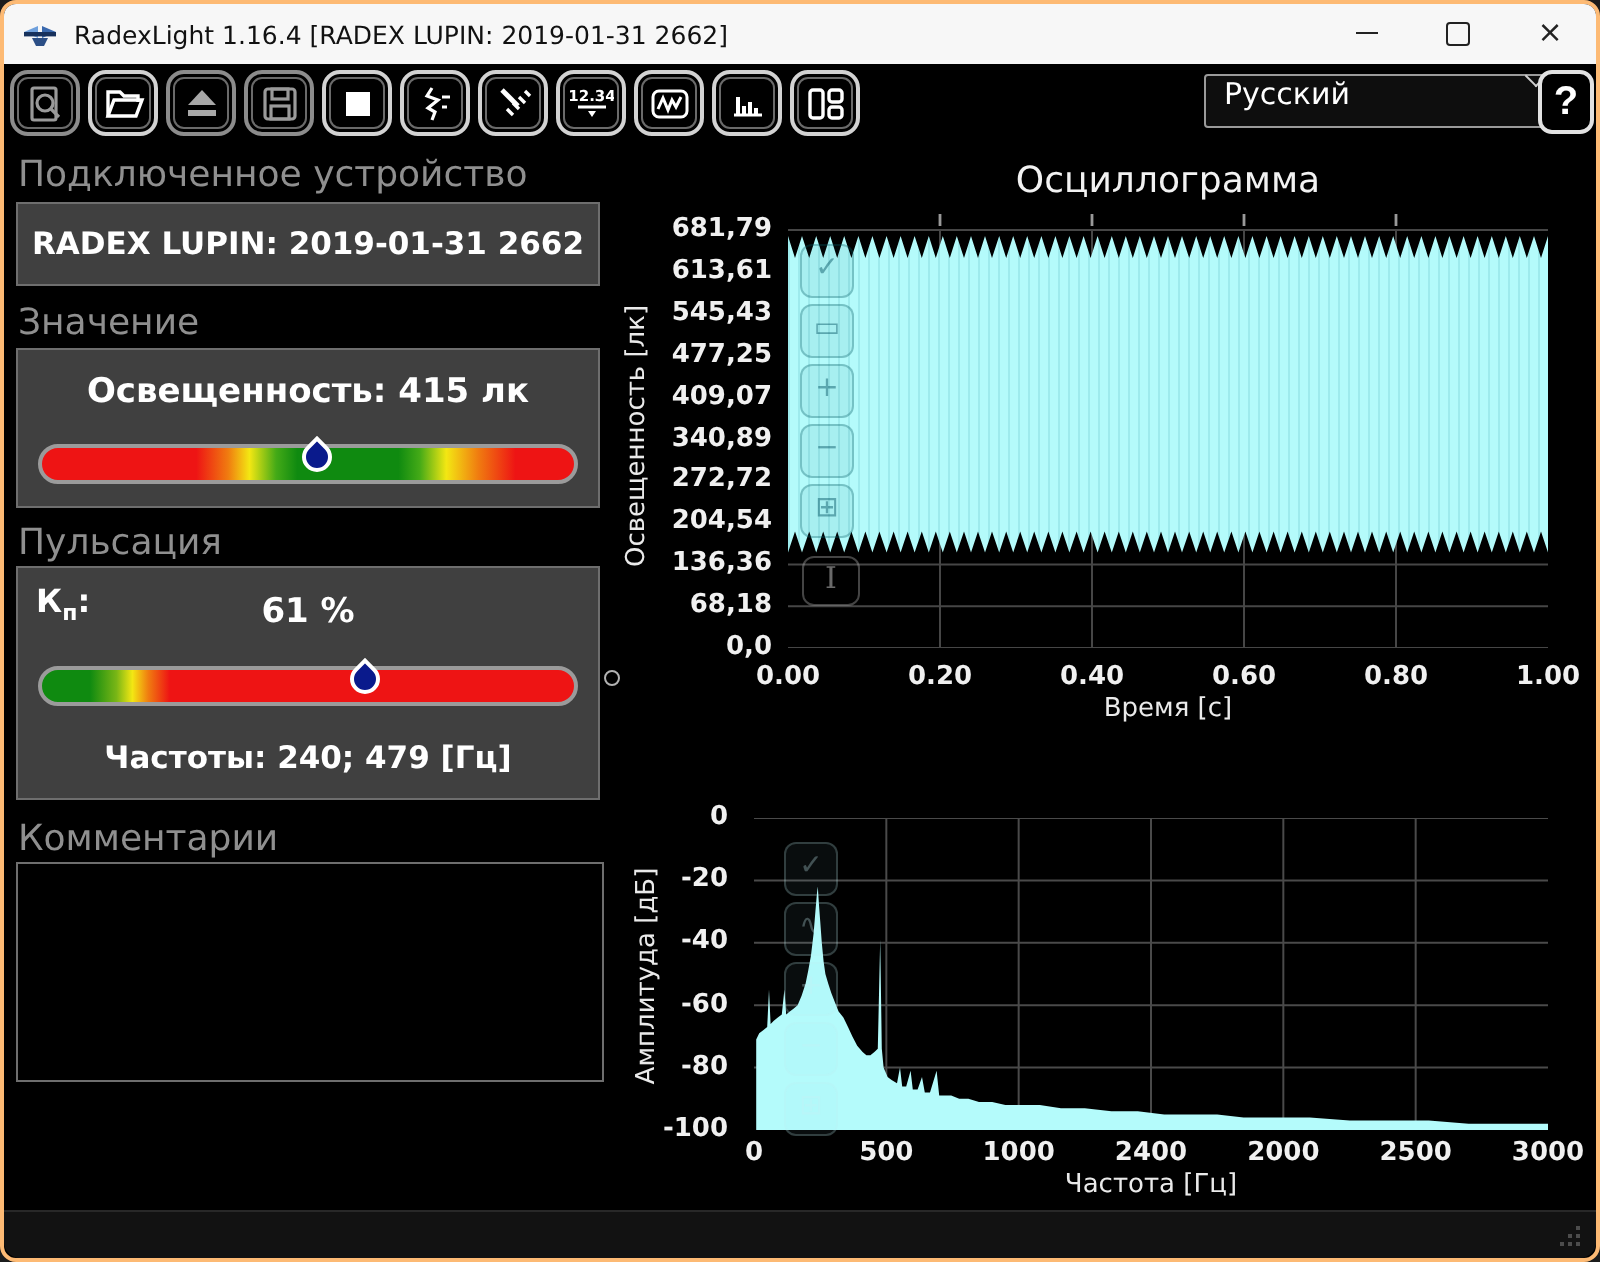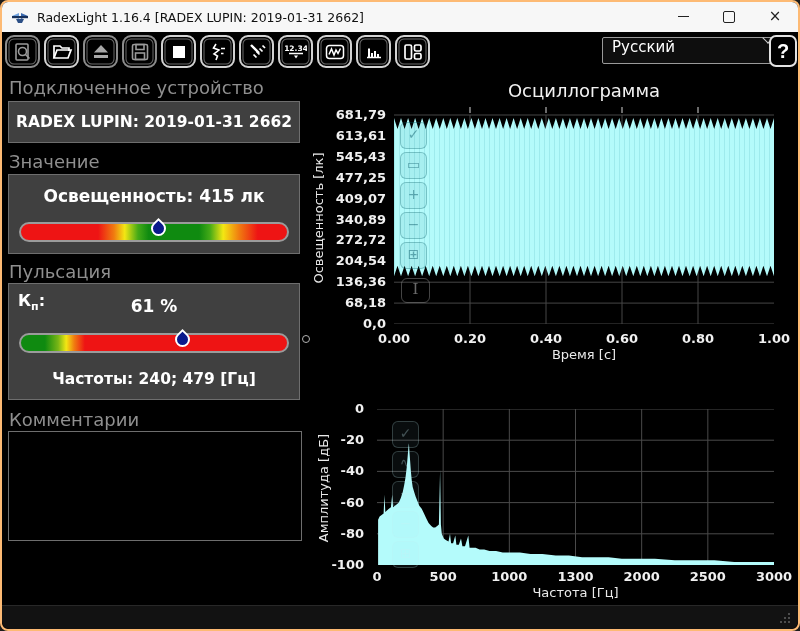--- a/index.html
+++ b/index.html
@@ -302,21 +302,21 @@
         <line x1="132.33333333333334" y1="0" x2="132.33333333333334" y2="156" stroke="#4a4a4a" stroke-width="1"></line>
         <line x1="198.5" y1="0" x2="198.5" y2="156" stroke="#4a4a4a" stroke-width="1"></line>
         <line x1="264.6666666666667" y1="0" x2="264.6666666666667" y2="156" stroke="#4a4a4a" stroke-width="1"></line>
         <line x1="330.8333333333333" y1="0" x2="330.8333333333333" y2="156" stroke="#4a4a4a" stroke-width="1"></line>
         <path d="M1.1,156 L1.1,110.8 L2.6,107.6 L4.6,106.1 L6.6,104.5 L7.5,85.8 L8.3,103.0 L9.9,101.4 L11.9,99.8 L13.9,98.3 L15.2,85.8 L16.1,98.3 L17.9,96.7 L19.9,95.2 L21.8,93.6 L23.8,88.9 L25.8,82.7 L27.1,76.4 L28.5,68.6 L29.8,57.7 L30.7,46.8 L31.5,37.4 L31.9,34.3 L32.4,42.1 L33.1,51.5 L33.9,62.4 L34.8,71.8 L35.7,78.0 L37.1,82.7 L38.6,87.4 L40.4,92.0 L42.3,96.7 L44.7,99.8 L47.0,104.5 L49.2,109.2 L51.6,113.9 L54.3,117.0 L56.2,118.6 L58.2,118.6 L60.2,117.0 L61.9,115.4 L63.1,60.8 L63.9,115.4 L64.8,124.8 L66.8,129.5 L68.8,131.0 L71.5,132.6 L73.0,124.8 L74.1,134.2 L76.1,134.2 L78.3,126.4 L79.4,135.7 L81.8,135.7 L84.0,129.5 L85.4,137.3 L88.0,137.3 L91.3,126.4 L92.6,138.8 L95.3,138.8 L98.6,138.8 L102.6,140.4 L107.2,140.4 L112.5,142.0 L119.1,142.0 L125.7,143.5 L132.3,143.5 L142.9,143.5 L153.5,145.1 L165.4,145.1 L178.7,146.6 L191.9,146.6 L205.1,148.2 L218.4,148.2 L231.6,148.2 L244.8,149.8 L258.1,149.8 L277.9,149.8 L297.8,151.3 L317.6,151.3 L337.4,151.3 L357.3,152.9 L377.1,152.9 L397.0,152.9 L397.0,156 Z" fill="#b4fbfb"></path>
       </svg></div>
   <div id="spec-xticks">
       <div class="tick" style="left: 0px; transform: translateX(-50%);">0</div>
       <div class="tick" style="left: 66.1667px; transform: translateX(-50%);">500</div>
       <div class="tick" style="left: 132.333px; transform: translateX(-50%);">1000</div>
-      <div class="tick" style="left: 198.5px; transform: translateX(-50%);">1300</div>
+      <div class="tick" style="left: 198.5px; transform: translateX(-50%);">2400</div>
       <div class="tick" style="left: 264.667px; transform: translateX(-50%);">2000</div>
       <div class="tick" style="left: 330.833px; transform: translateX(-50%);">2500</div>
       <div class="tick" style="left: 397px; transform: translateX(-50%);">3000</div>
     </div>
   <div class="axis-label" id="spec-xlabel">Частота [Гц]</div>
   <div class="ov-col" id="spec-ovl">
       <div class="ov-btn">✓</div>
       <div class="ov-btn">∿</div>
       <div class="ov-btn">+</div>
       <div class="ov-btn">−</div>

